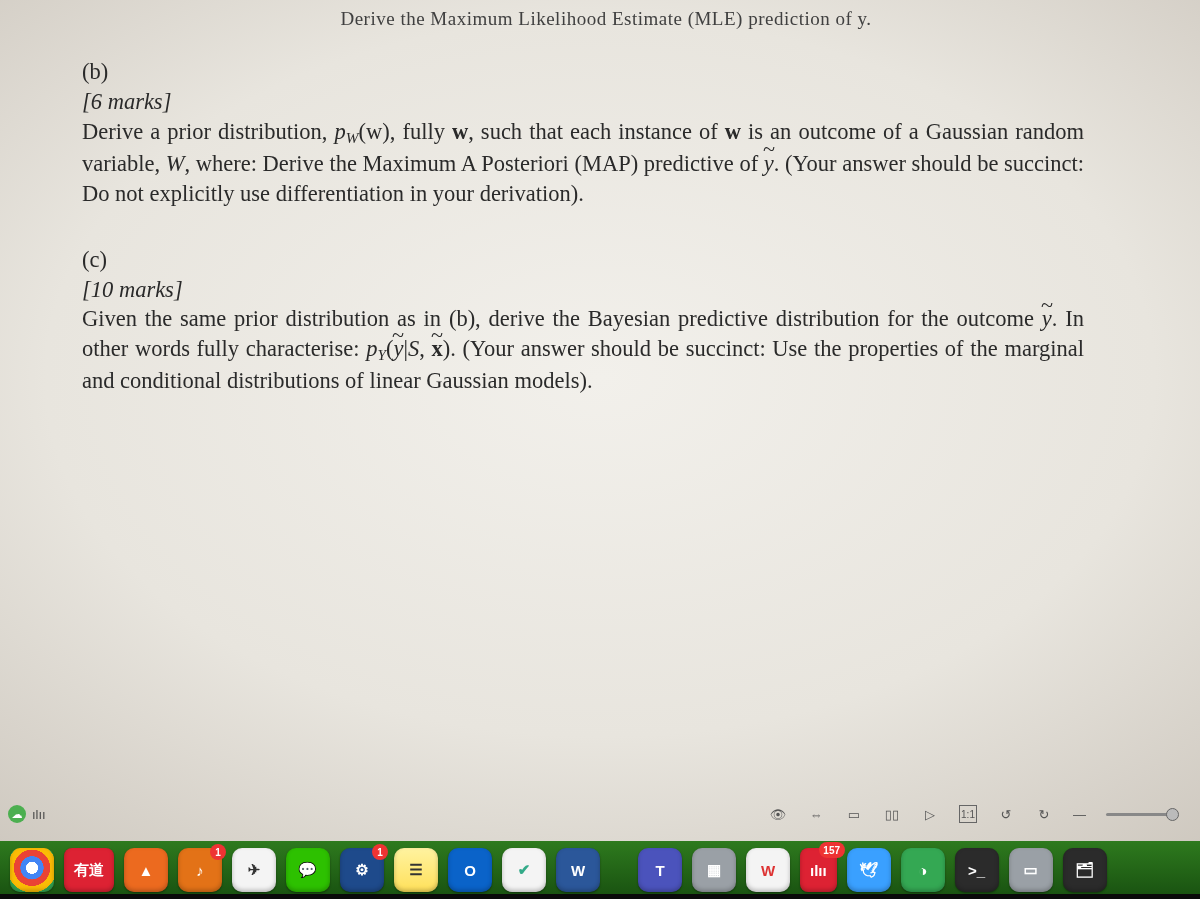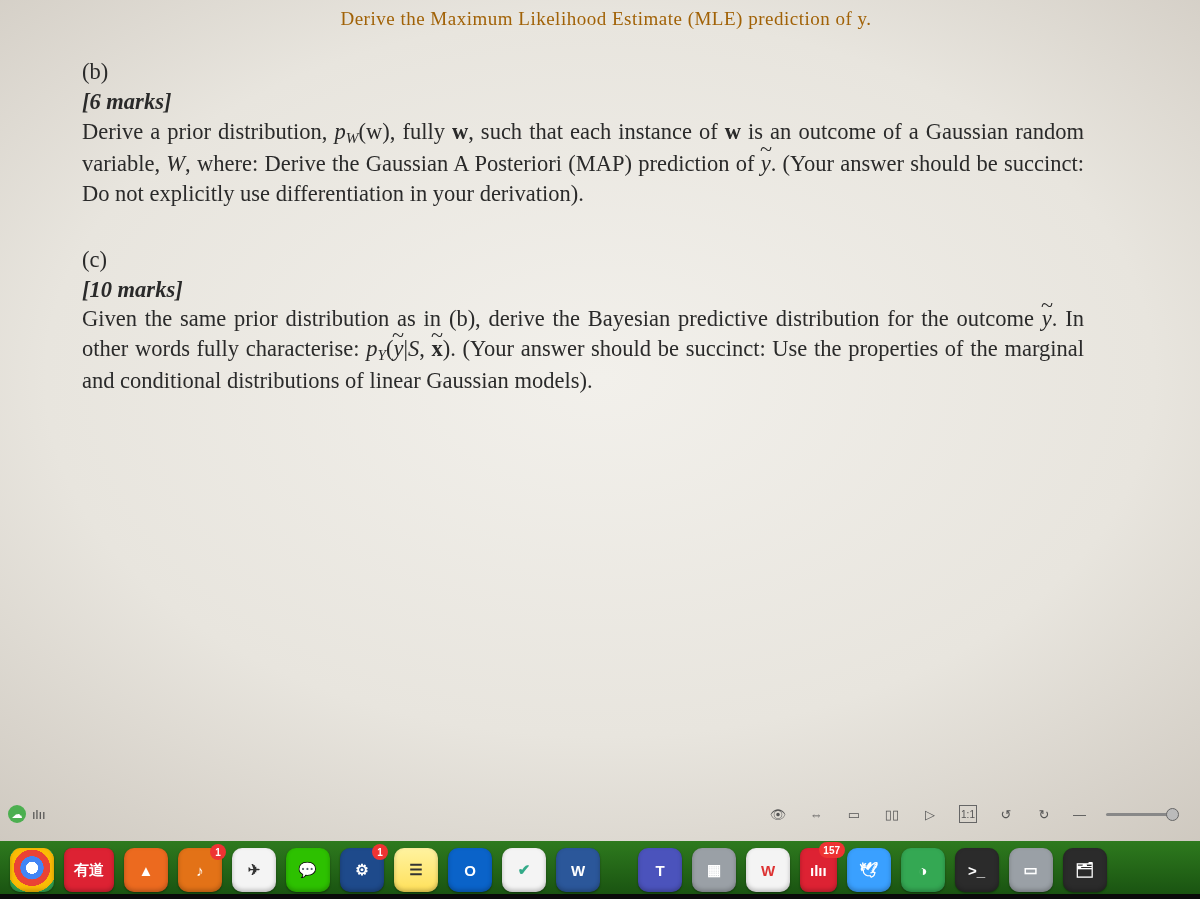--- a/index.html
+++ b/index.html
@@ -9,27 +9,27 @@
     position: relative;
   }
   .page {
     position: absolute; left: 0; right: 0; top: 0;
     padding: 6px 70px 0 82px;
     color: #2a2a2a;
     font-size: 22.5px;
     line-height: 1.33;
   }
   .trunc {
-    text-align: center; color: #a16207; font-size: 19px; letter-spacing: .5px;
+    text-align: center; color: #404040; font-size: 19px; letter-spacing: .5px;
     margin-bottom: 26px;
     white-space: nowrap; overflow: hidden;
   }
   .item { margin-bottom: 36px; }
   .lbl { display: inline-block; width: 42px; vertical-align: top; }
-  .marks { font-style: italic; font-weight: bold; }
+  .marks { font-style: italic; font-weight: normal; }
   .body { display: inline-block; width: calc(100% - 46px); text-align: justify; vertical-align: top; }
   .eq { text-align: center; margin: 14px 0 16px; font-size: 23px; }
   .sub { font-size: 0.68em; vertical-align: -0.28em; }
   .cal { font-family: "Brush Script MT","Lucida Handwriting",cursive; font-style: italic; }
   .tilde { position: relative; display: inline-block; }
   .tilde::before { content:"~"; position:absolute; top:-0.62em; left:50%; transform:translateX(-50%) scaleX(1.1); font-size:0.9em; }
 
   
   .status-row {
     position: absolute; left: 0; right: 0; bottom: 68px; height: 34px;
@@ -82,21 +82,21 @@
 <body>
 
 <div class="page">
   <div class="trunc">Derive the Maximum Likelihood Estimate (MLE) prediction of y.</div>
 
   <div class="item">
     <span class="lbl">(b)</span>
     <span class="body">
       <span class="marks">[6 marks]</span><br>
       <span>Derive a prior distribution, </span><i>p</i><span class="sub cal">W</span><span>(w)</span><span>, fully </span><b>w</b><span>, such that each instance of </span><b>w</b><span> is an outcome of a Gaussian random variable, </span><span class="cal">W</span><span>, where:</span>
-      <span>Derive the Gaussian A Posteriori (MAP) prediction of </span><span class="tilde"><i>y</i></span><span>.  (Your answer should be succinct: Do not explicitly use differentiation in your derivation).</span>
+      <span>Derive the Maximum A Posteriori (MAP) predictive of </span><span class="tilde"><i>y</i></span><span>.  (Your answer should be succinct: Do not explicitly use differentiation in your derivation).</span>
     </span>
   </div>
 
   <div class="item">
     <span class="lbl">(c)</span>
     <span class="body">
       <span class="marks">[10 marks]</span><br>
       <span>Given the same prior distribution as in (b), derive the Bayesian predictive distribution for the outcome </span><span class="tilde"><i>y</i></span><span>. In other words fully characterise: </span><i>p</i><span class="sub cal">Y</span><span>(</span><span class="tilde"><i>y</i></span><span>|</span><span class="cal">S</span><span>, </span><span class="tilde"><b>x</b></span><span>)</span><span>. (Your answer should be succinct: Use the properties of the marginal and conditional distributions of linear Gaussian models).</span>
     </span>
   </div>

